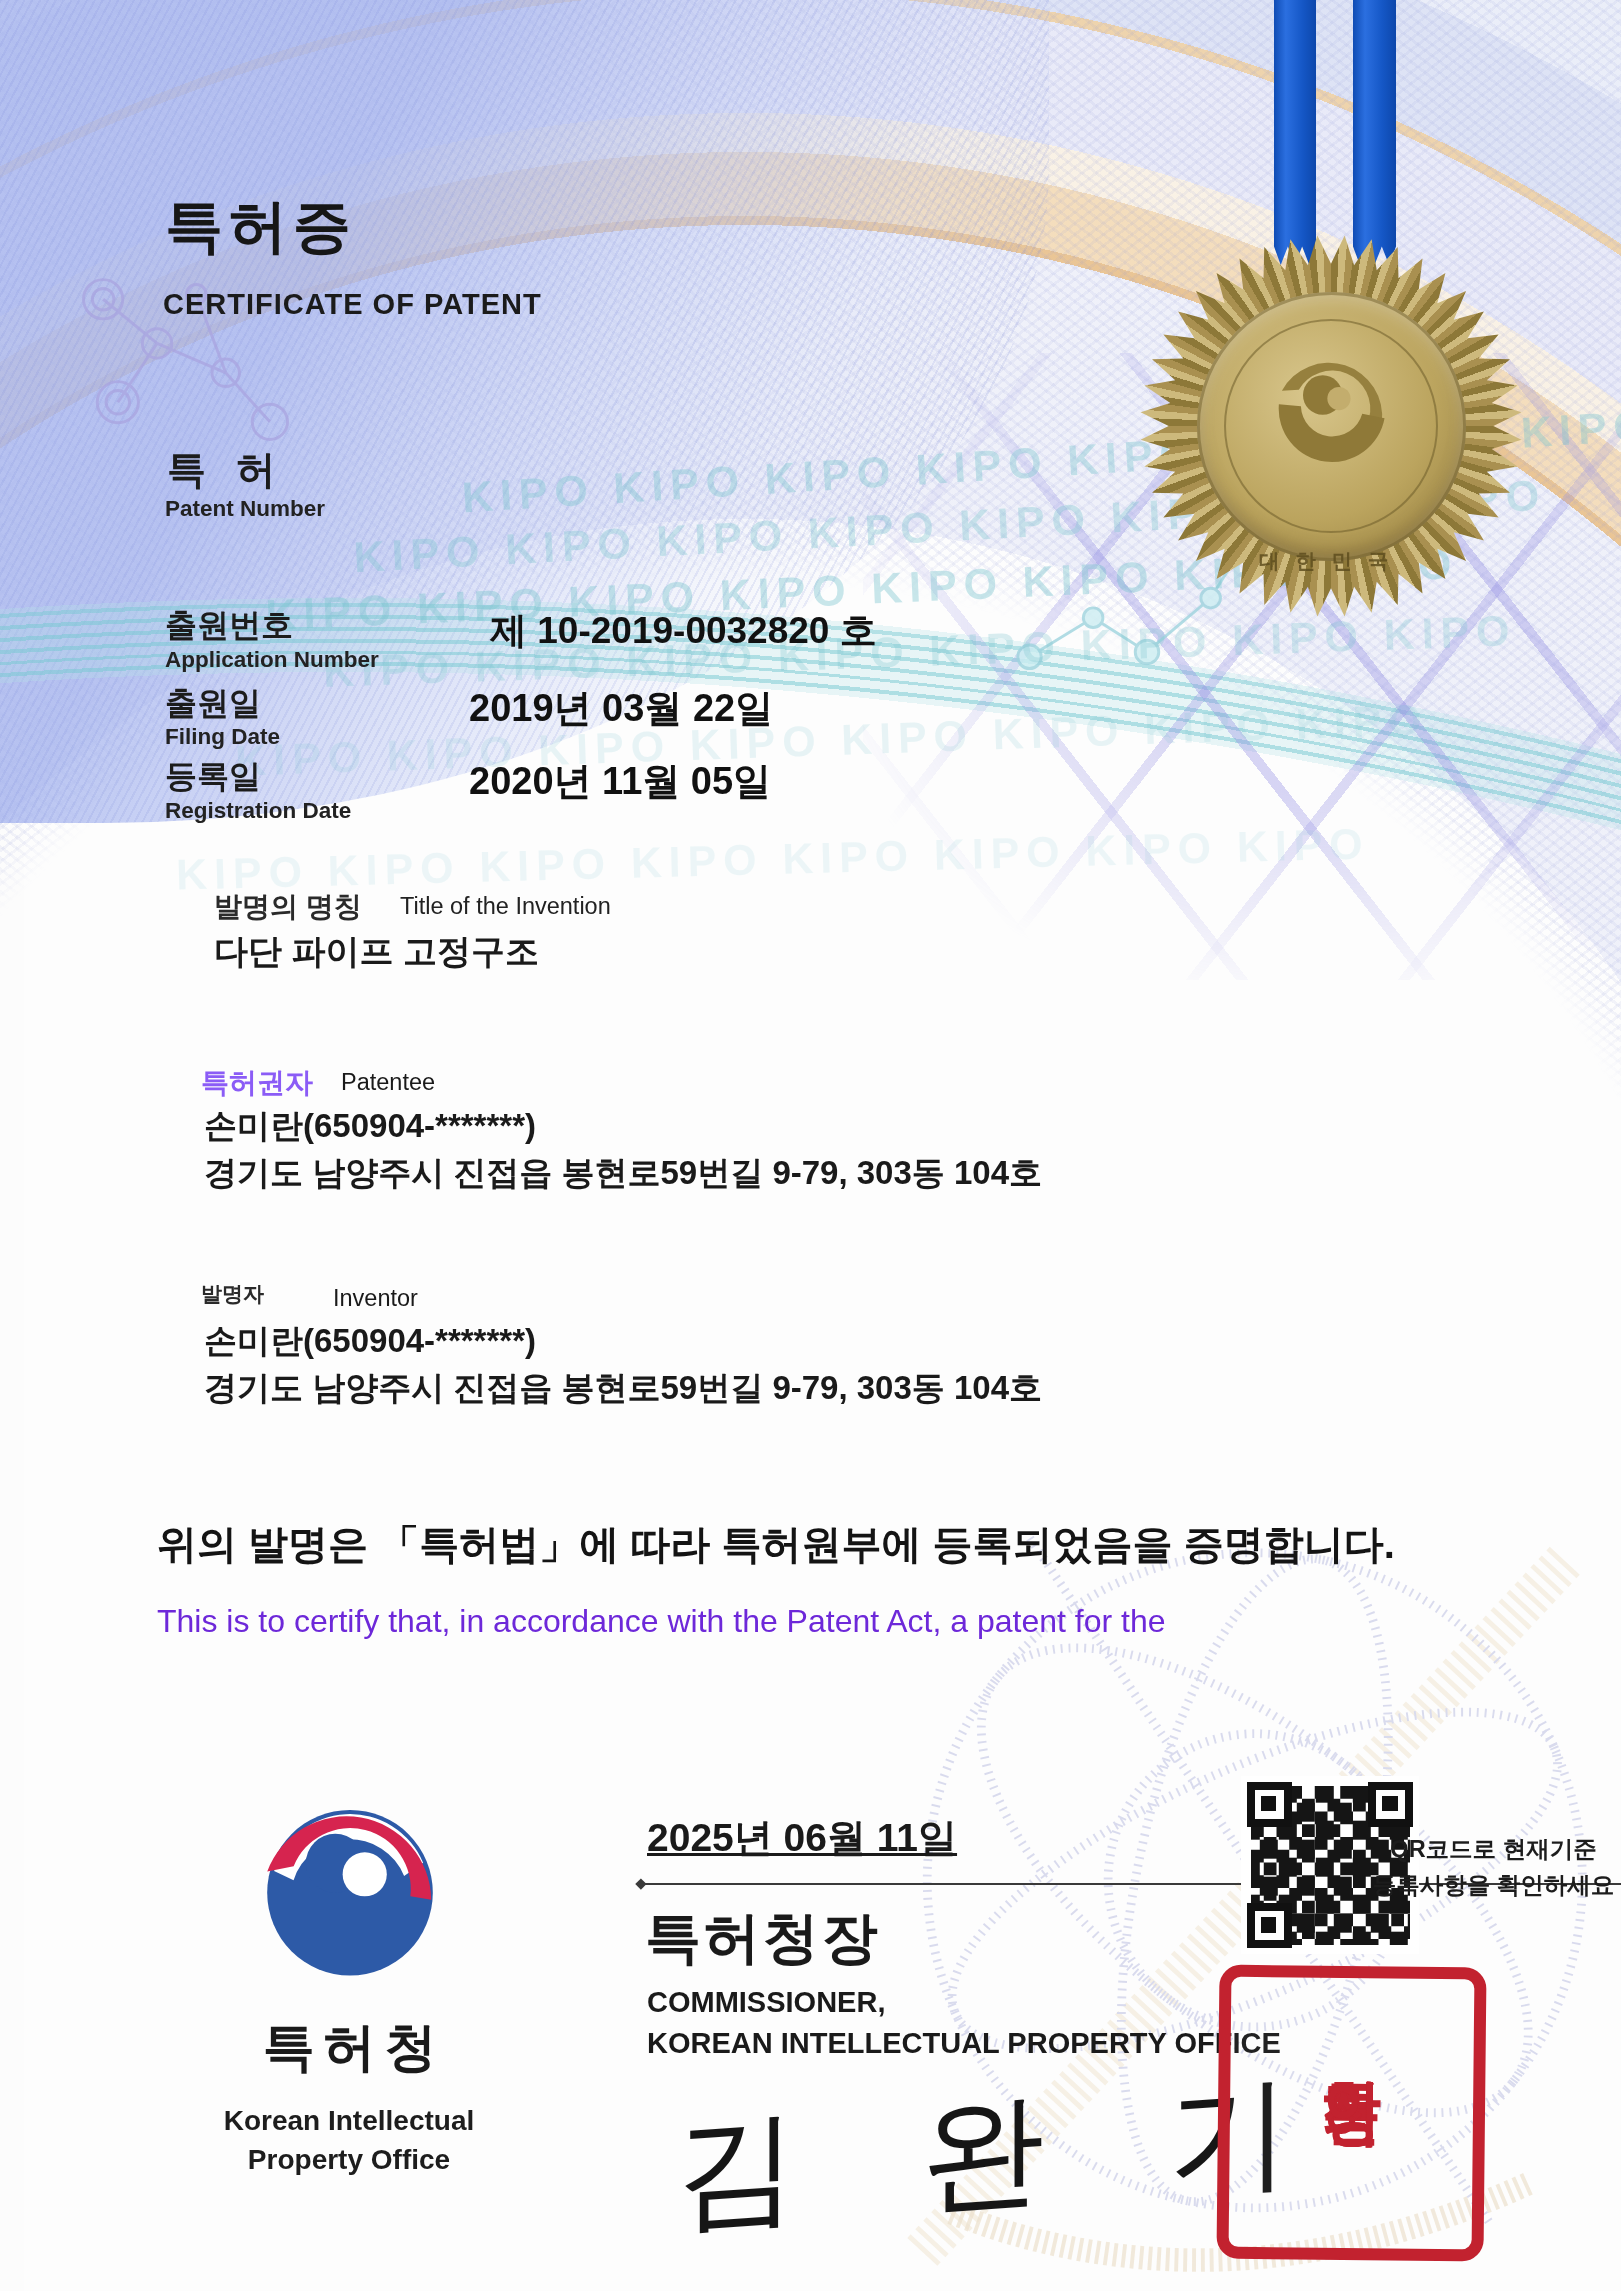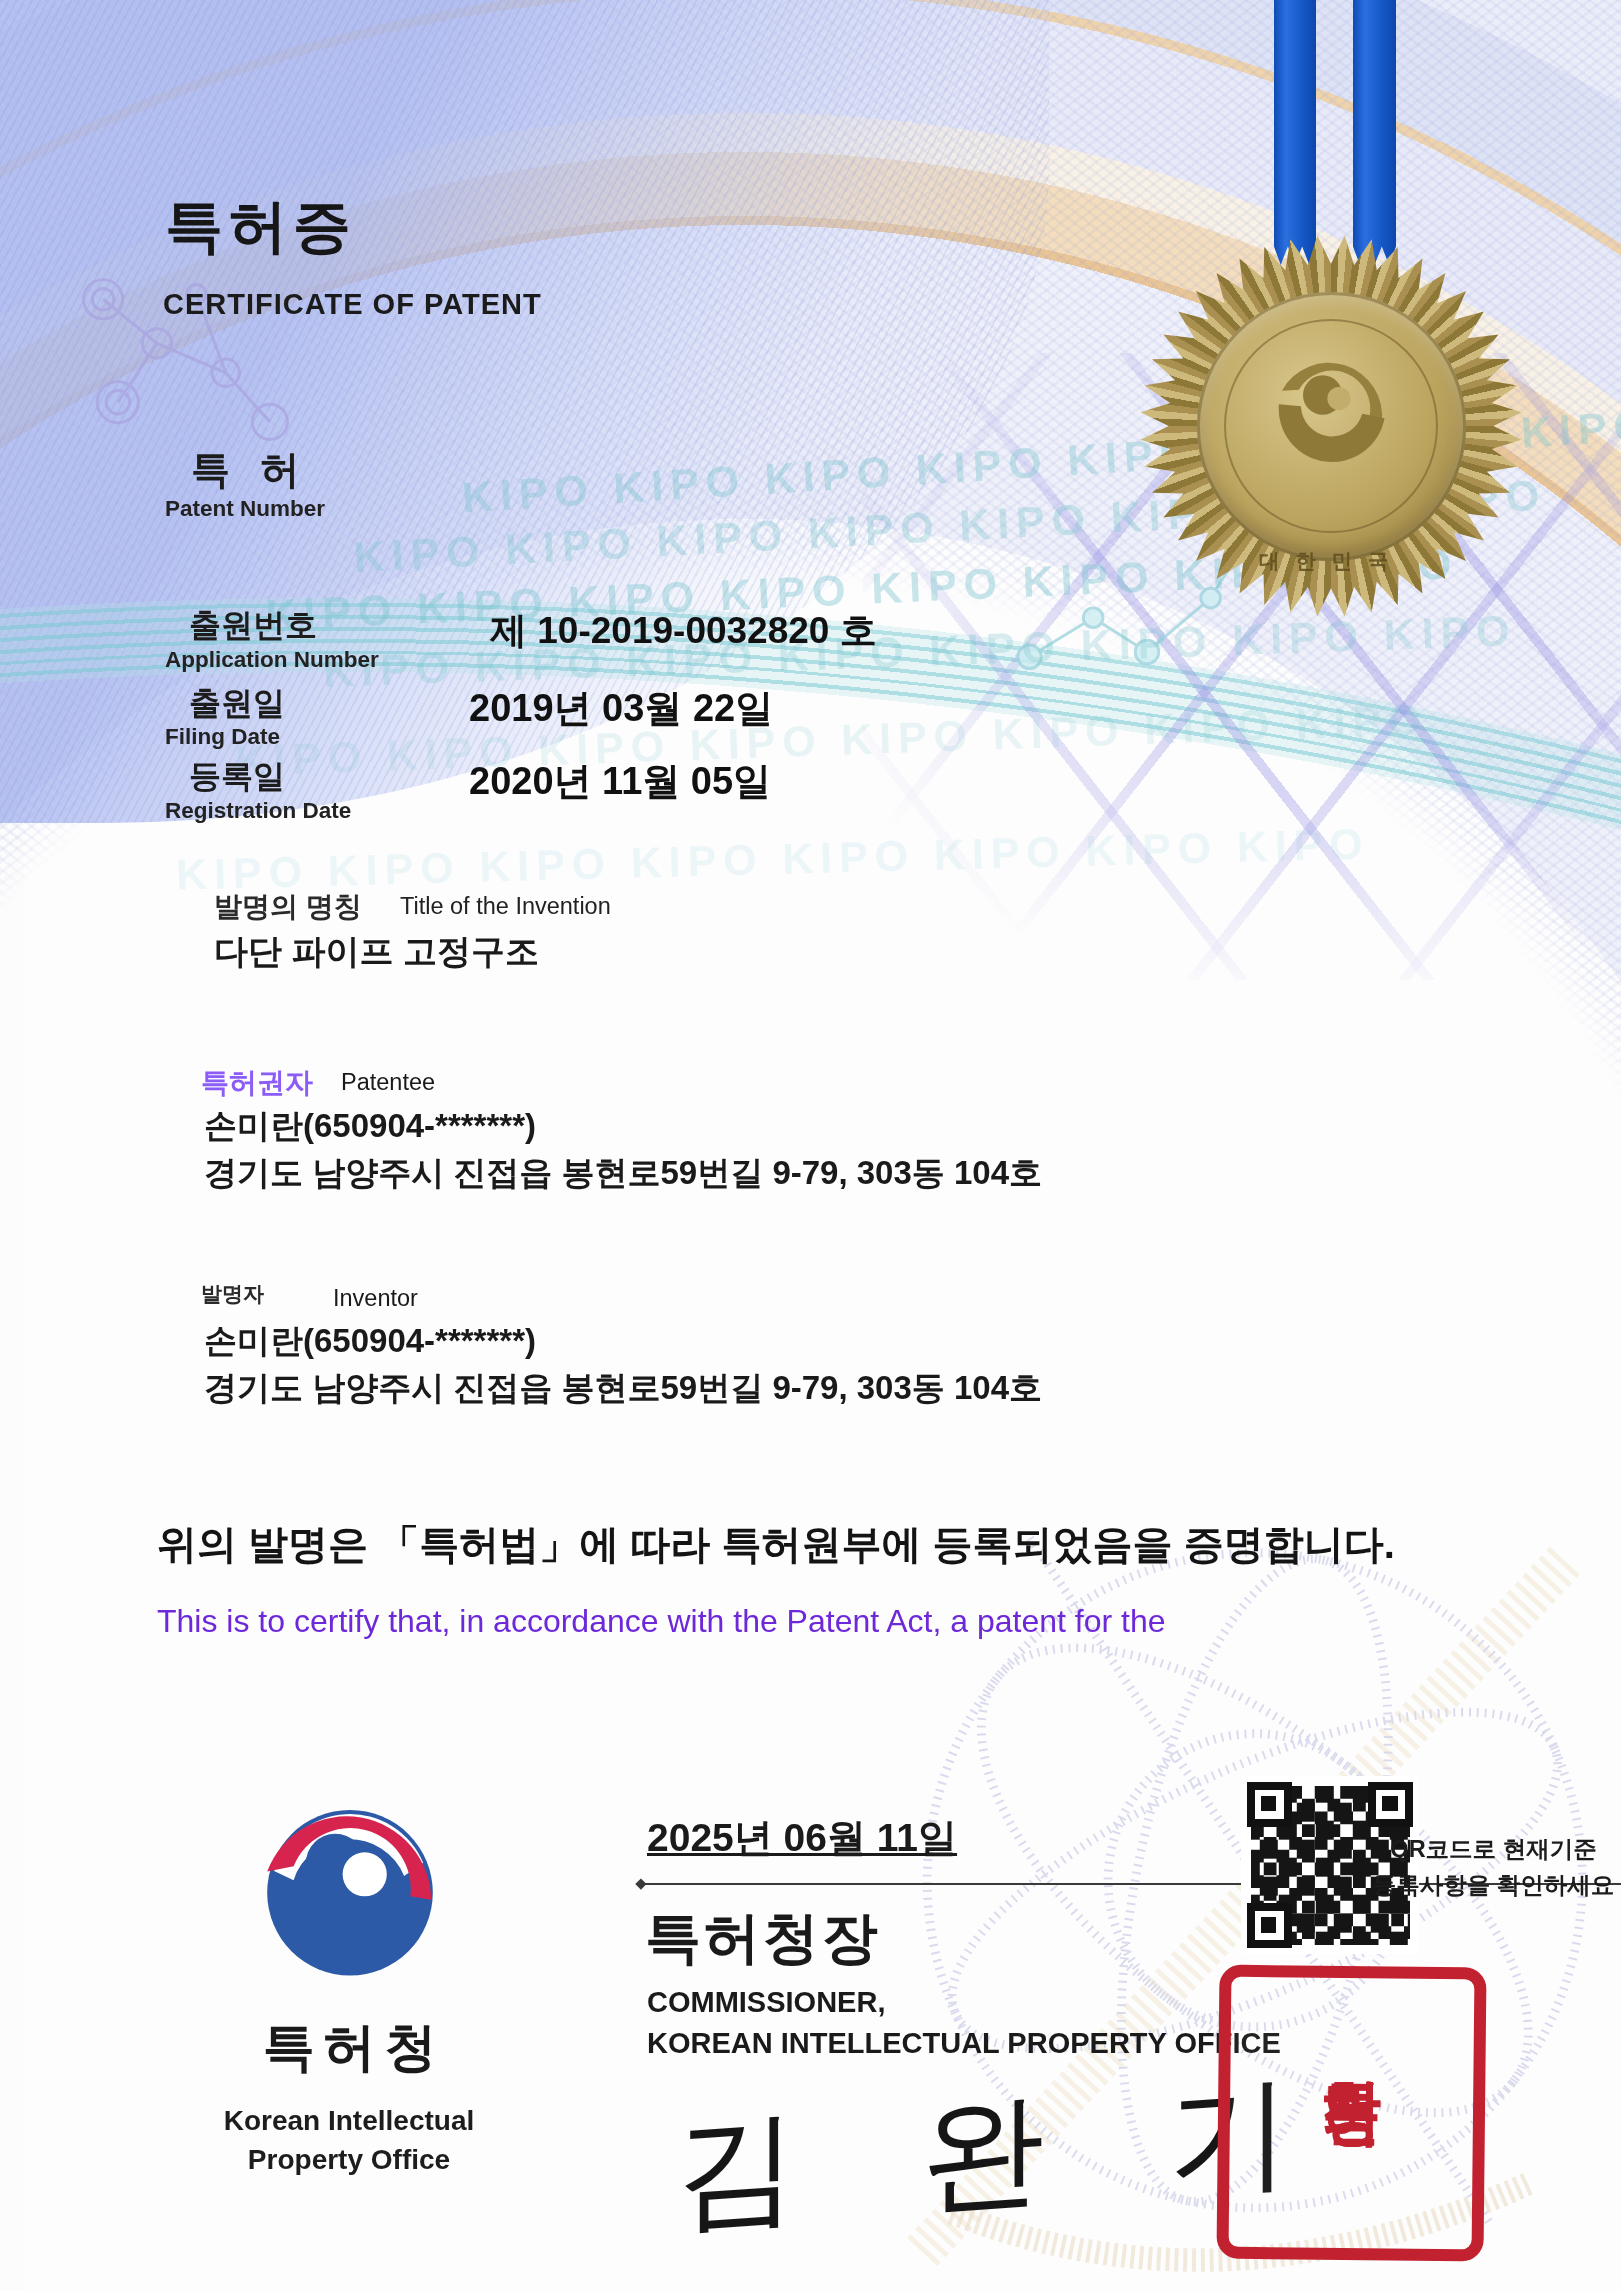--- a/index.html
+++ b/index.html
@@ -64,21 +64,21 @@
   .medal-ring{left:84px;top:84px;width:214px;height:214px;border-radius:50%;border:2.9px solid rgba(110,92,42,.55);}
   .medal-taegeuk{left:134px;top:116px;}
   .medal-text{left:57px;top:312px;width:269px;text-align:center;font-size:20.6px;font-weight:700;
     letter-spacing:15.7px;color:rgba(94,77,31,.85);}
 
   
   .t-kr{left:165px;top:188px;font-size:58px;font-weight:800;letter-spacing:5.9px;color:#161616;}
   .t-en{left:163px;top:288px;font-size:29px;font-weight:700;letter-spacing:1px;color:#1b1b1b;}
 
   
-  .lab-kr{font-weight:700;color:#1c1c1c;margin-left:24px;}
+  .lab-kr{font-weight:700;color:#1c1c1c;}
   .lab-en{font-weight:700;color:#222;font-size:22.5px;}
   .val{font-weight:700;color:#111;}
   .f-pat-kr{left:167px;top:443px;font-size:39px;letter-spacing:9.8px;}
   .f-pat-en{left:165px;top:496px;}
   .f-pat-v{left:490px;top:446px;font-size:42px;}
   .f-app-kr{left:165px;top:604px;font-size:32px;}
   .f-app-en{left:165px;top:647px;}
   .f-app-v{left:490px;top:606px;font-size:37px;}
   .f-fil-kr{left:165px;top:682px;font-size:32px;}
   .f-fil-en{left:165px;top:724px;}

